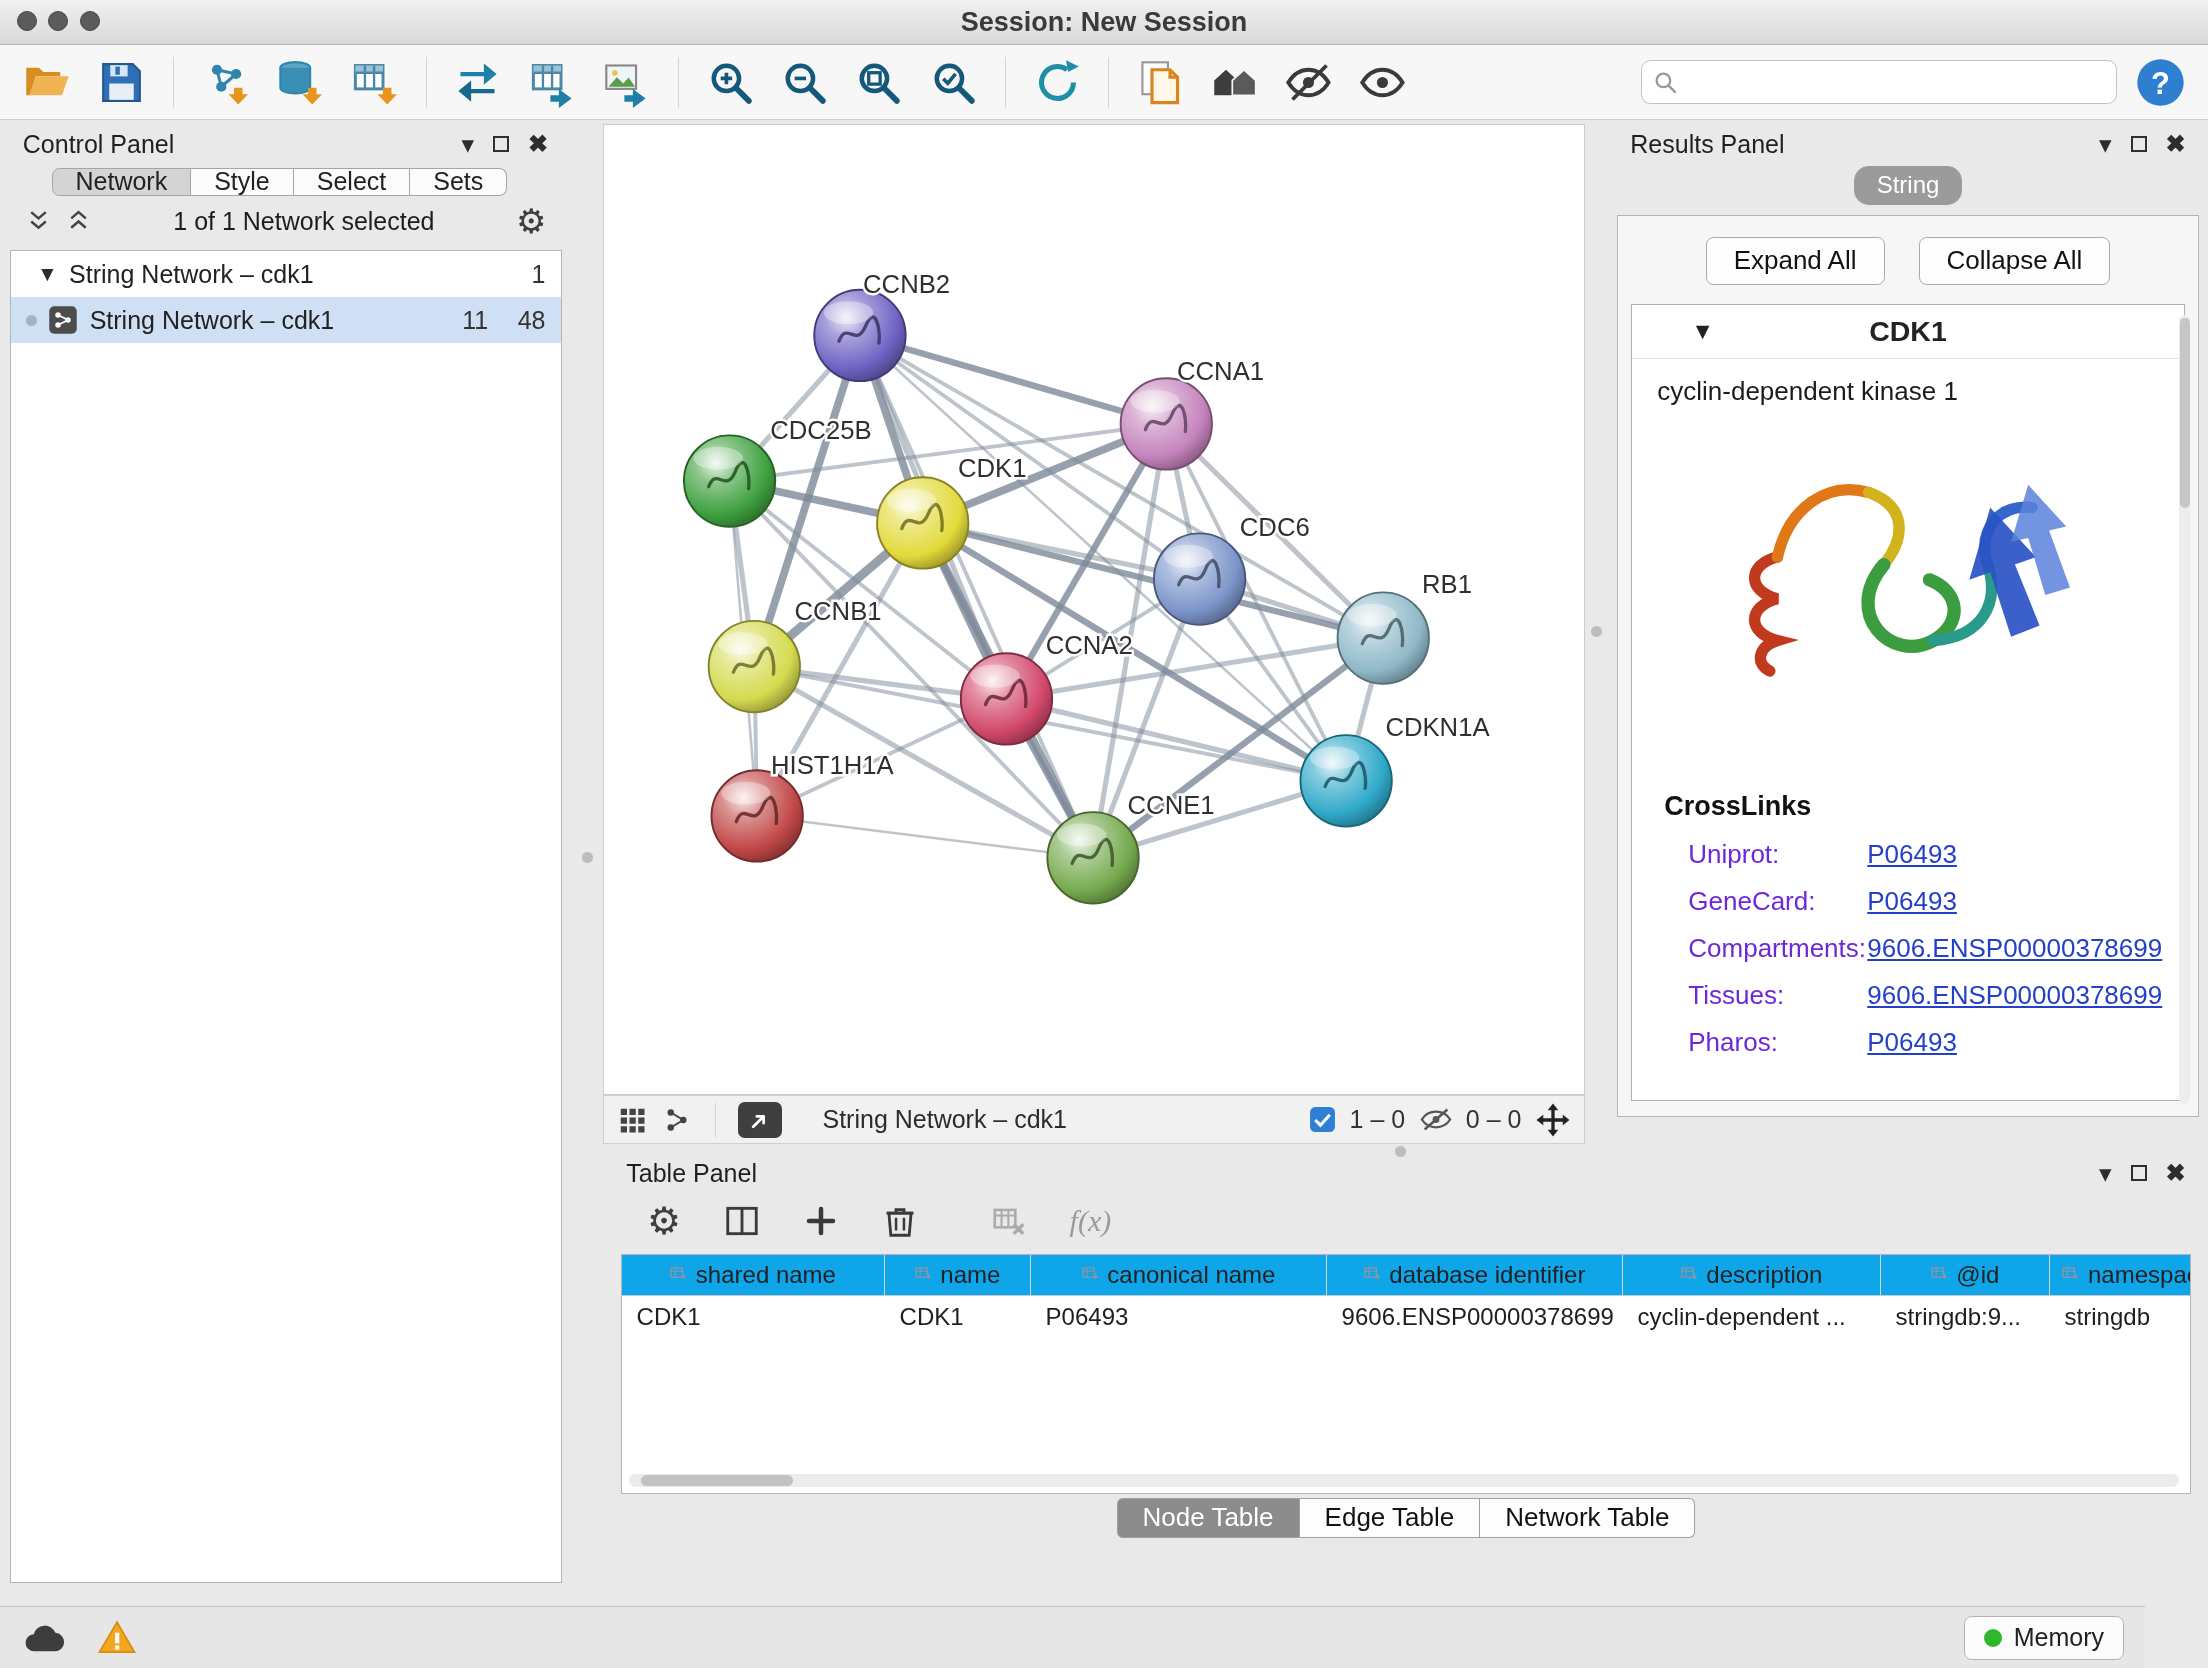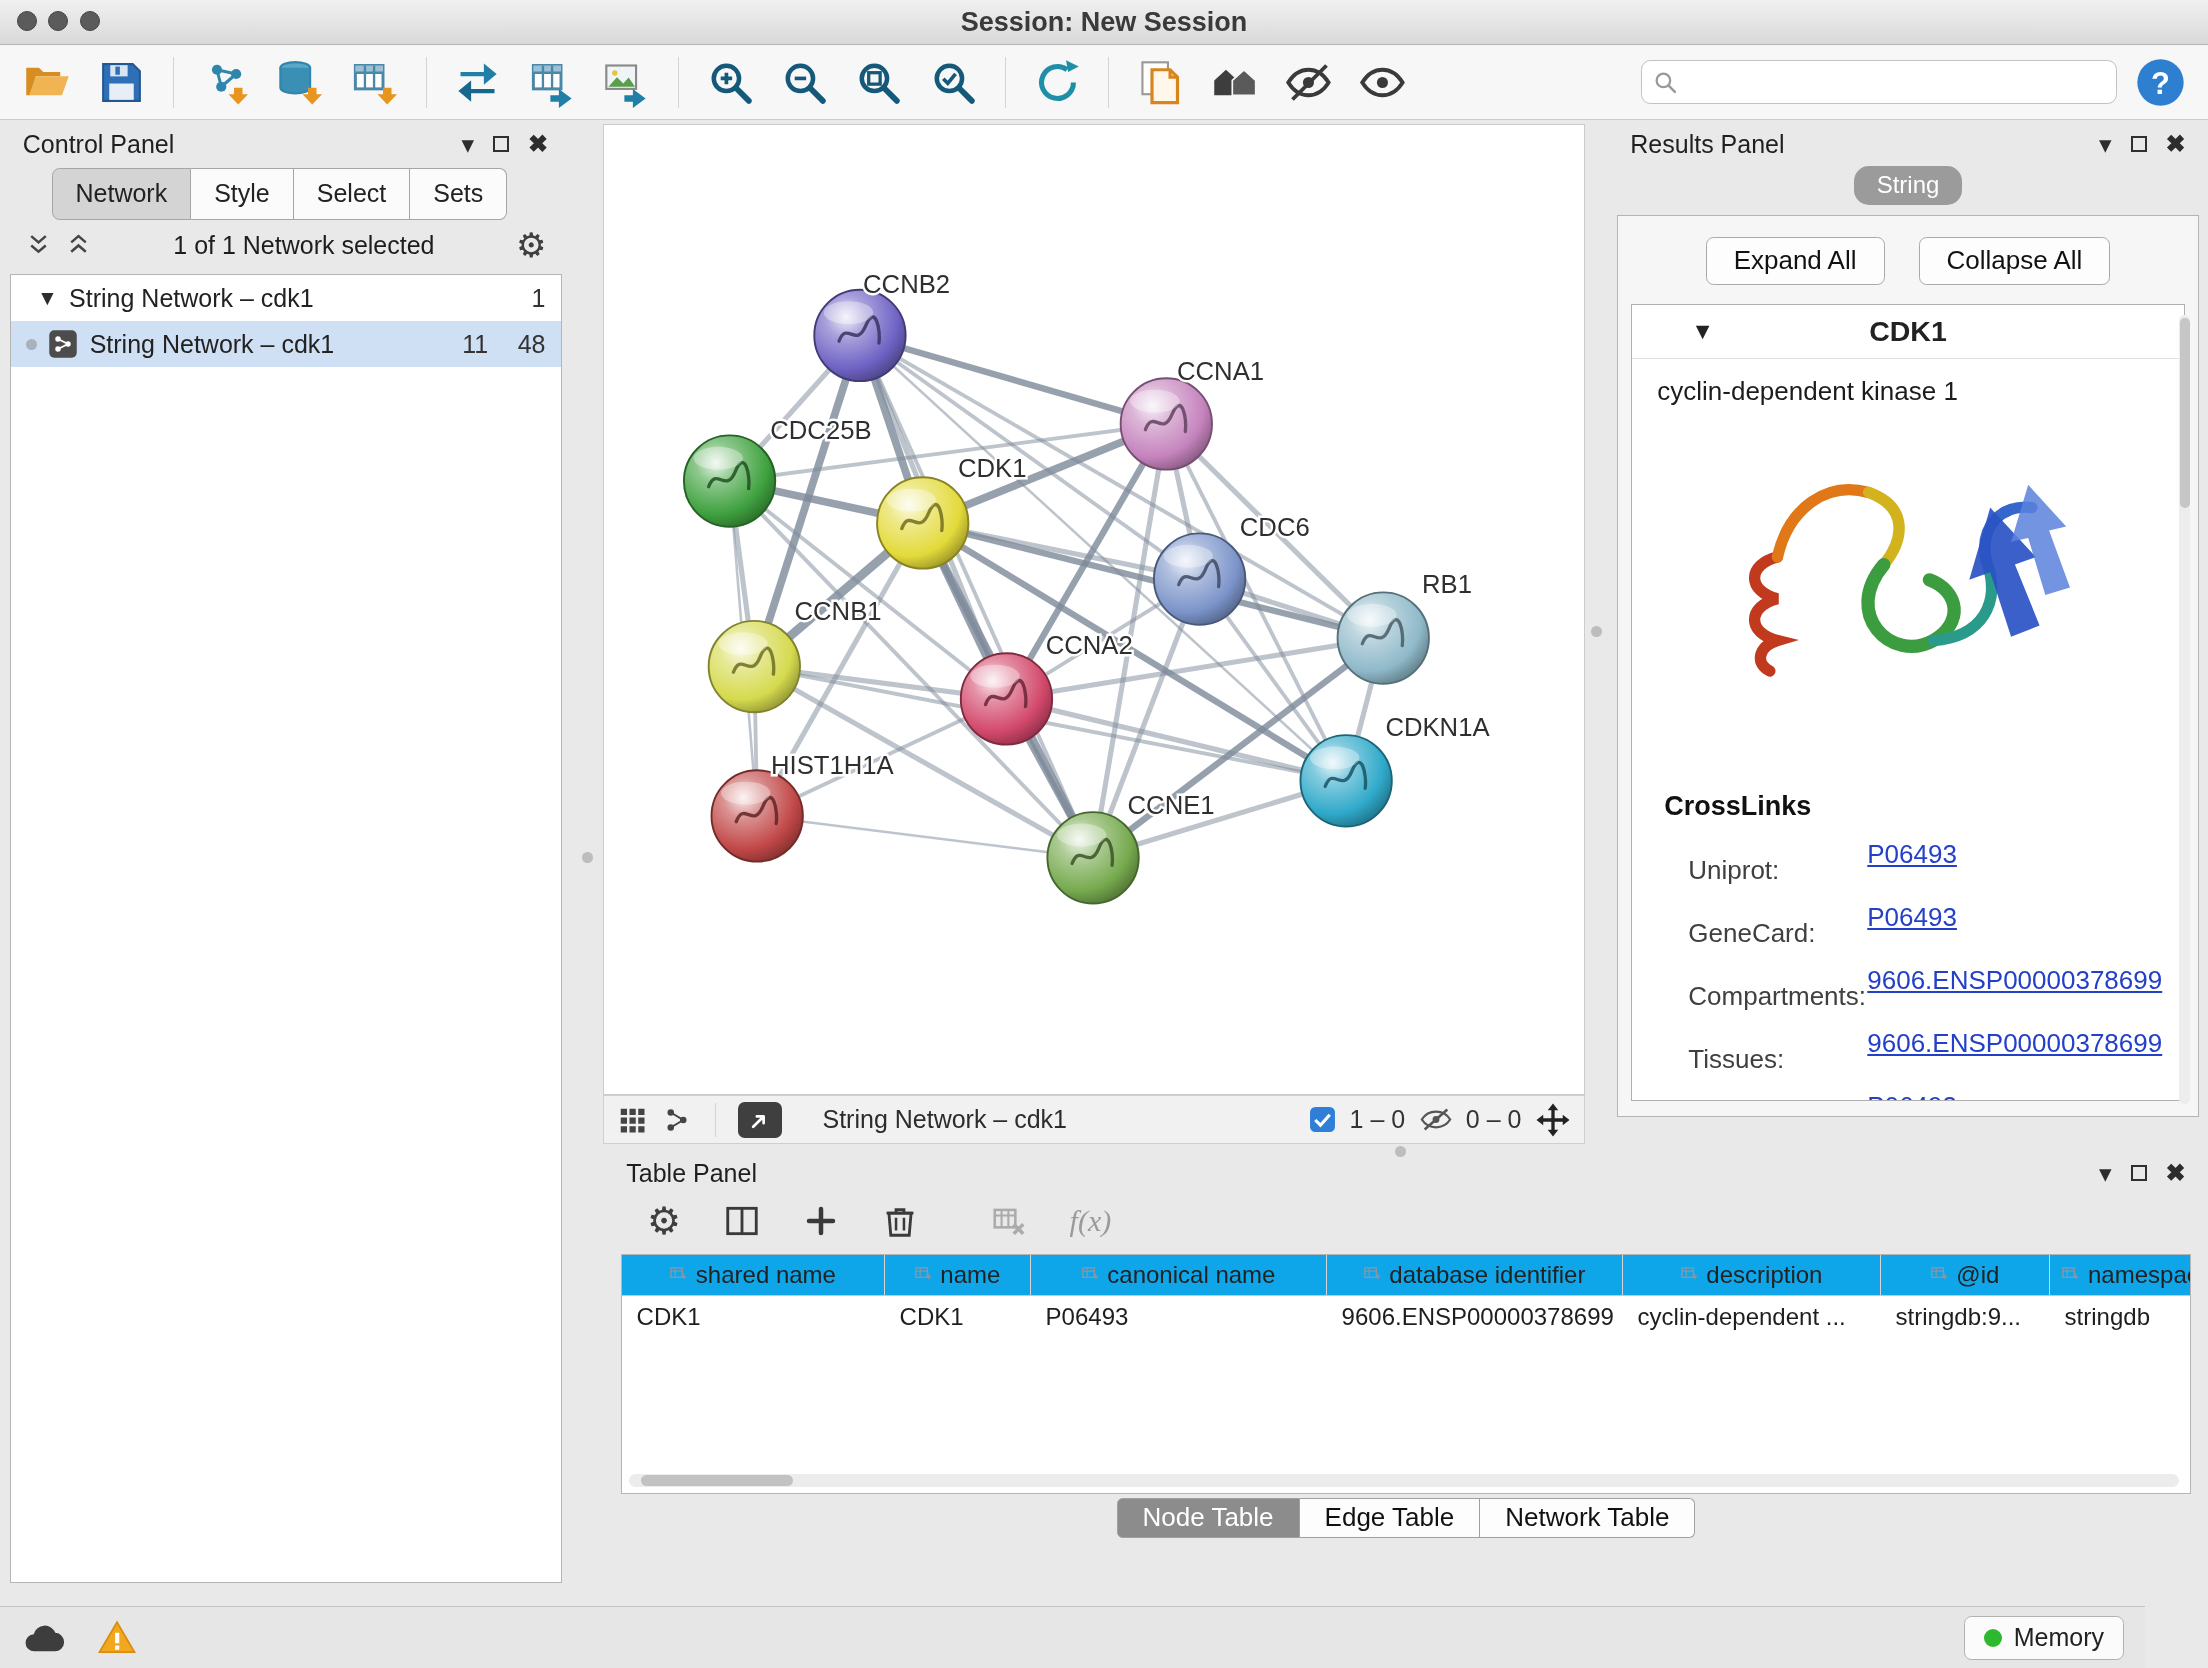--- a/index.html
+++ b/index.html
@@ -26,21 +26,21 @@
   
   .panel-header{height:36px;display:flex;align-items:center;padding:0 13.3px;font-size:25px;color:#1f1f1f;}
   .win-icons{margin-left:auto;display:flex;align-items:center;gap:19px;color:#2d2d2d;}
   .wi-collapse{font-size:25px;line-height:1;}
   .wi-max{width:16px;height:16px;border:2.4px solid #2f2f2f;box-sizing:border-box;}
   .wi-close{font-size:24px;font-weight:bold;line-height:1;}
 
   
   #control-panel{left:9.5px;top:126px;width:552px;height:1457px;display:flex;flex-direction:column;}
   #cp-tabs{display:flex;margin:5.7px 0 0 42px;}
-  .cp-tab{height:52px;padding:0 23px;display:flex;align-items:center;font-size:25px;background:#fbfbfb;
+  .cp-tab{height:28px;padding:0 23px;display:flex;align-items:center;font-size:25px;background:#fbfbfb;
           border:1px solid #a6a6a6;border-left:none;box-sizing:border-box;}
   .cp-tab:first-child{border-left:1px solid #a6a6a6;border-radius:7.6px 0 0 7.6px;}
   .cp-tab:last-child{border-radius:0 7.6px 7.6px 0;}
   .cp-tab.selected{background:#d4d4d4;}
   #cp-subbar{height:51px;display:flex;align-items:center;padding:0 15px;font-size:25px;gap:13.3px;}
   #cp-subbar .status{flex:1;text-align:center;color:#1d1d1d;}
   .gear{font-size:34px;color:#3f3f3f;line-height:1;}
   #cp-tree{flex:1;background:#fff;border:1px solid #b5b5b5;margin-top:3.8px;font-size:25px;overflow:hidden;}
   .tree-row{height:46px;display:flex;align-items:center;padding:0 15px;gap:11.4px;}
   .tree-row.selected{background:#cfe0f5;}
@@ -67,21 +67,21 @@
   .btn{background:#fdfdfd;border:1px solid #a9a9a9;border-radius:7.6px;padding:7.6px 27px;font-size:26px;color:#111;}
   #entry-card{border:1px solid #b0b0b0;background:#fff;margin:0 5.7px;height:797px;box-sizing:border-box;overflow:hidden;}
   .entry-header{height:53px;display:flex;align-items:center;justify-content:center;border-bottom:1px solid #e0e0e0;
                 font-size:28.5px;font-weight:bold;position:relative;}
   .entry-header .caret{position:absolute;left:59px;font-size:23px;font-weight:normal;}
   .entry-desc{padding:17px 0 0 25px;font-size:26px;color:#1c1c1c;}
   .protein-wrap{display:flex;justify-content:center;margin-top:17px;}
   .crosslinks{padding:25px 0 0 32px;}
   .cl-title{font-weight:bold;font-size:27px;margin-bottom:17px;color:#111;}
   .cl-row{display:flex;font-size:26px;margin-bottom:16px;padding-left:24px;}
-  .cl-label{width:179px;color:#404040;flex:0 0 auto;margin-top:16px;}
+  .cl-label{width:179px;color:#6d28d9;flex:0 0 auto;}
   .cl-link{color:#2440c8;text-decoration:underline;}
   .v-scroll{position:absolute;right:7.6px;top:99px;width:11.4px;height:789px;background:#ededed;border-radius:5.7px;}
   .v-thumb{position:absolute;left:1px;top:3.8px;width:9.5px;height:190px;background:#c6c6c6;border-radius:4.8px;}
 
   
   #table-panel{left:613px;top:1155px;width:1586px;height:443px;display:flex;flex-direction:column;}
   #tp-toolbar{height:59px;display:flex;align-items:center;gap:42px;padding-left:34px;}
   .fx{font-size:30px;font-style:italic;color:#9a9a9a;font-family:"Liberation Serif",serif;}
   #tbl-wrap{margin:3.8px 7.6px 0 7.6px;border:1px solid #b5b5b5;background:#fff;height:238px;position:relative;overflow:hidden;}
   #tbl-head{display:flex;height:40px;background:#0ea5e9;border-bottom:1px solid #c9c9c9;}

